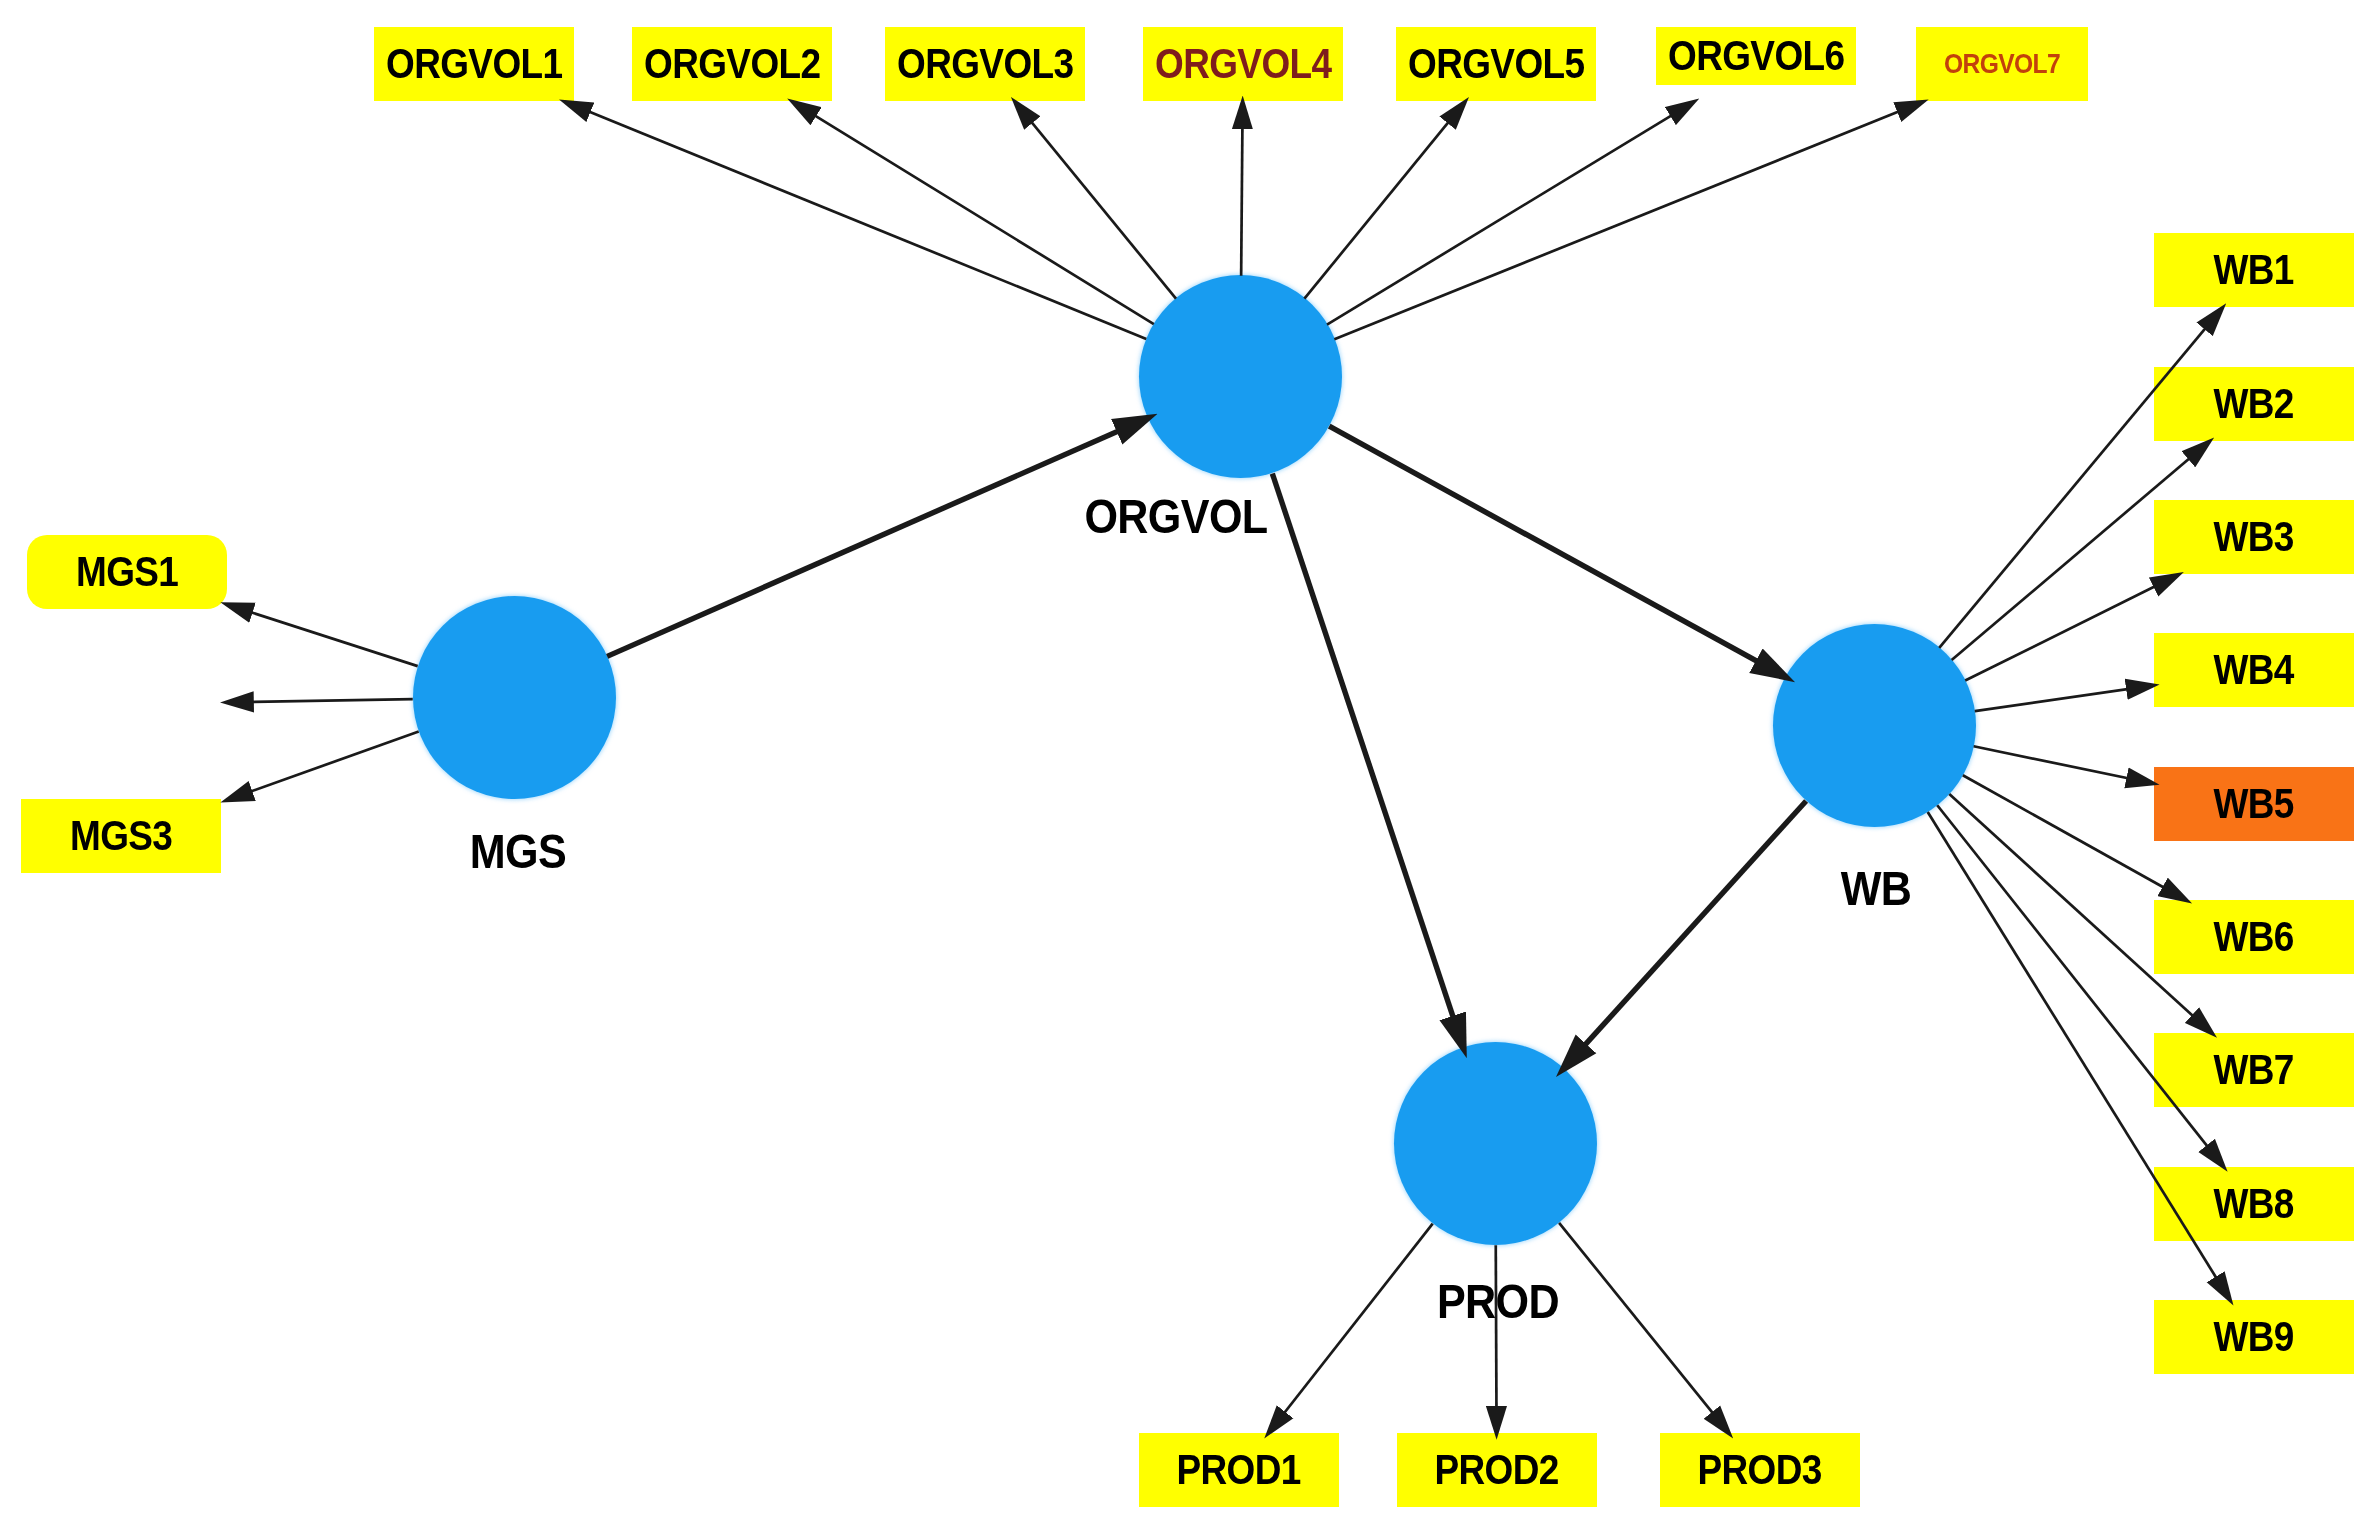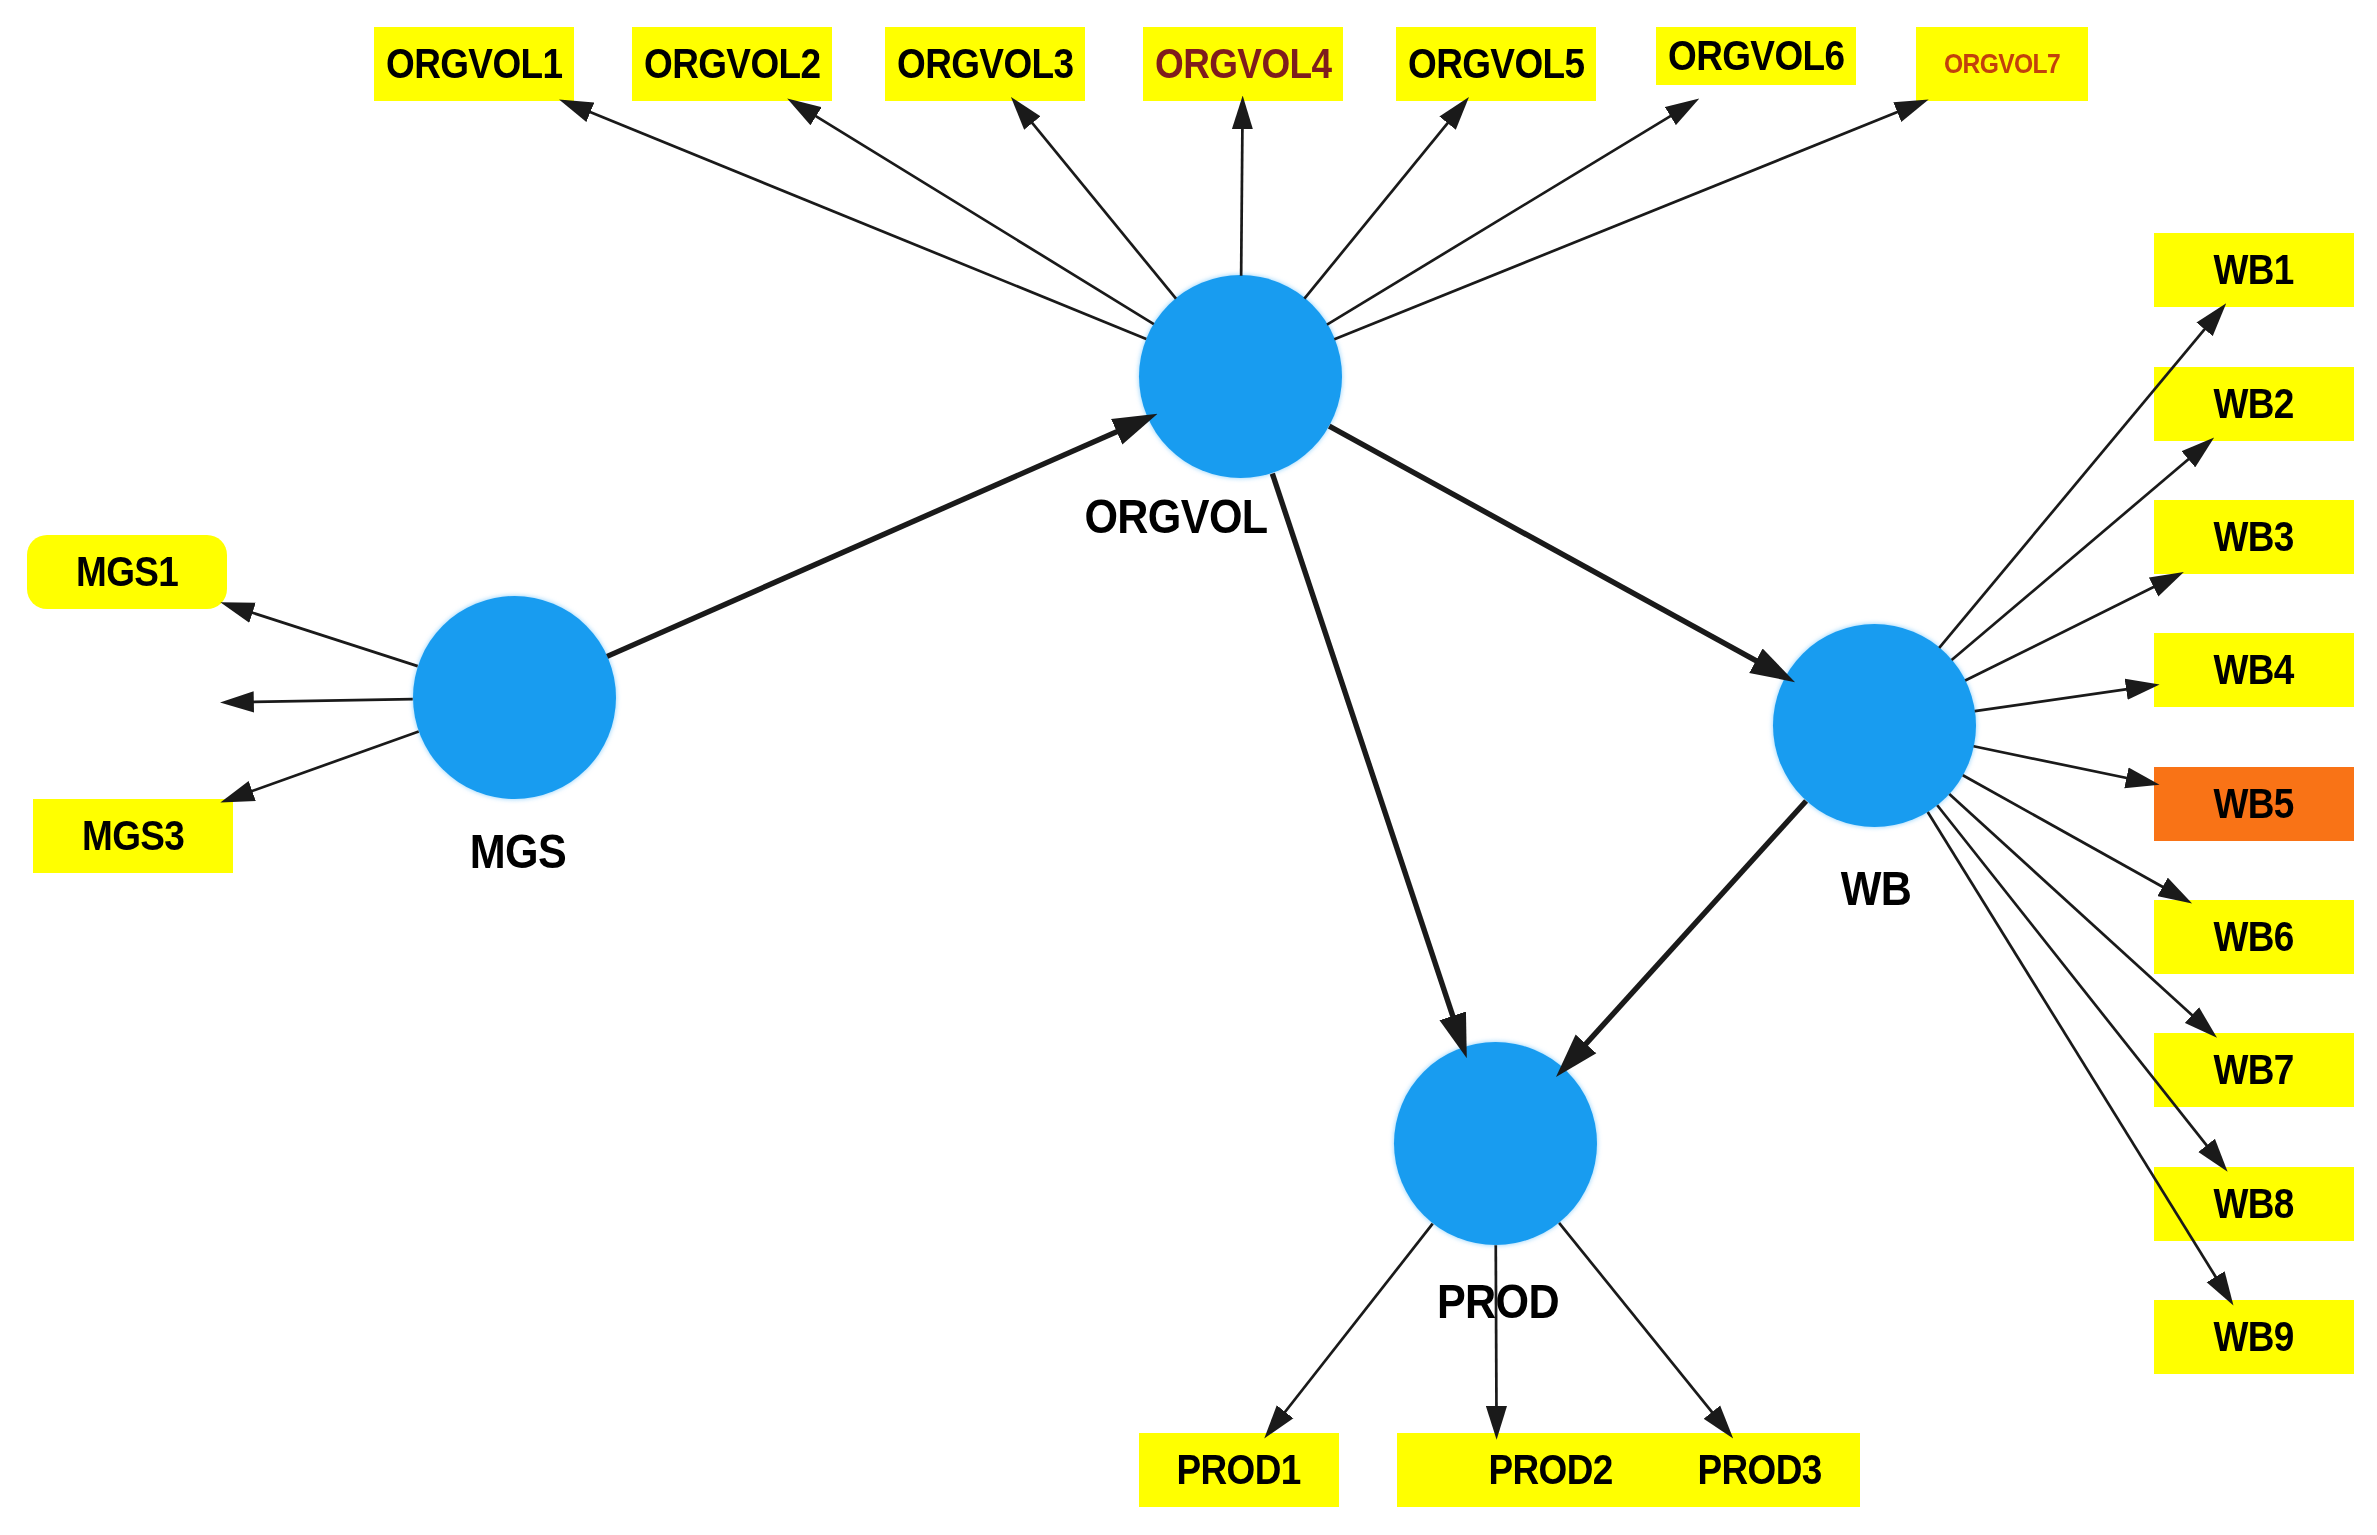--- a/index.html
+++ b/index.html
@@ -83,21 +83,21 @@
       </div>
       <div class="indicator-node" style="left: 1656px; top: 27px; width: 200px; height: 58px; background: rgb(255, 255, 0); font-size: 42px; color: rgb(0, 0, 0);">
         <span>ORGVOL6</span>
       </div>
       <div class="indicator-node" style="left: 1916px; top: 27px; width: 172px; height: 74px; background: rgb(255, 255, 0); font-size: 28px; color: #c2410c;">
         <span>ORGVOL7</span>
       </div>
       <div class="indicator-node" style="left: 27px; top: 535px; width: 200px; height: 74px; background: rgb(255, 255, 0); font-size: 42px; color: rgb(0, 0, 0); border-radius: 20px;">
         <span>MGS1</span>
       </div>
-      <div class="indicator-node" style="left: 33px; top: 799px; width: 200px; height: 74px; background: rgb(255, 255, 0); font-size: 42px; color: rgb(0, 0, 0);">
+      <div class="indicator-node" style="left: 21px; top: 799px; width: 200px; height: 74px; background: rgb(255, 255, 0); font-size: 42px; color: rgb(0, 0, 0);">
         <span>MGS3</span>
       </div>
       <div class="indicator-node" style="left: 2154px; top: 233px; width: 200px; height: 74px; background: rgb(255, 255, 0); font-size: 42px; color: rgb(0, 0, 0);">
         <span>WB1</span>
       </div>
       <div class="indicator-node" style="left: 2154px; top: 367px; width: 200px; height: 74px; background: rgb(255, 255, 0); font-size: 42px; color: rgb(0, 0, 0);">
         <span>WB2</span>
       </div>
       <div class="indicator-node" style="left: 2154px; top: 500px; width: 200px; height: 74px; background: rgb(255, 255, 0); font-size: 42px; color: rgb(0, 0, 0);">
         <span>WB3</span>
@@ -116,21 +116,21 @@
       </div>
       <div class="indicator-node" style="left: 2154px; top: 1167px; width: 200px; height: 74px; background: rgb(255, 255, 0); font-size: 42px; color: rgb(0, 0, 0);">
         <span>WB8</span>
       </div>
       <div class="indicator-node" style="left: 2154px; top: 1300px; width: 200px; height: 74px; background: rgb(255, 255, 0); font-size: 42px; color: rgb(0, 0, 0);">
         <span>WB9</span>
       </div>
       <div class="indicator-node" style="left: 1139px; top: 1433px; width: 200px; height: 74px; background: rgb(255, 255, 0); font-size: 42px; color: rgb(0, 0, 0);">
         <span>PROD1</span>
       </div>
-      <div class="indicator-node" style="left: 1397px; top: 1433px; width: 236px; height: 74px; background: rgb(255, 255, 0); font-size: 42px; color: rgb(0, 0, 0); padding-left: 36px;">
+      <div class="indicator-node" style="left: 1397px; top: 1433px; width: 200px; height: 74px; background: rgb(255, 255, 0); font-size: 42px; color: rgb(0, 0, 0);">
         <span>PROD2</span>
       </div>
       <div class="indicator-node" style="left: 1660px; top: 1433px; width: 200px; height: 74px; background: rgb(255, 255, 0); font-size: 42px; color: rgb(0, 0, 0);">
         <span>PROD3</span>
       </div>
     </div>
   <svg id="edges-svg" xmlns="http://www.w3.org/2000/svg" width="2377" height="1536" viewBox="0 0 3513 2269">
     <defs>
       <marker id="arrow-thin" viewBox="0 0 16 10" refX="13" refY="5" markerWidth="50" markerHeight="32" orient="auto" markerUnits="userSpaceOnUse">
         <path d="M0,0 L16,5 L0,10 Z" fill="#1A1A1A"></path>

